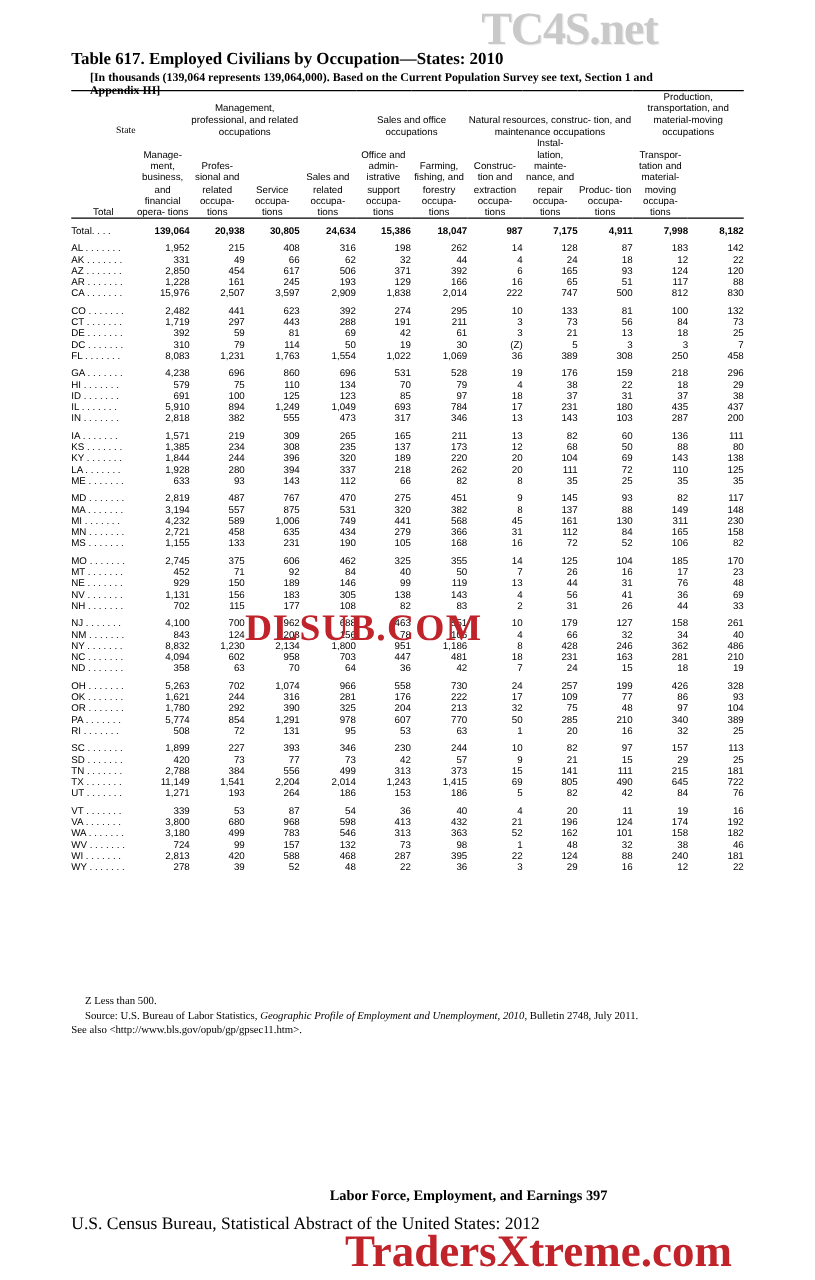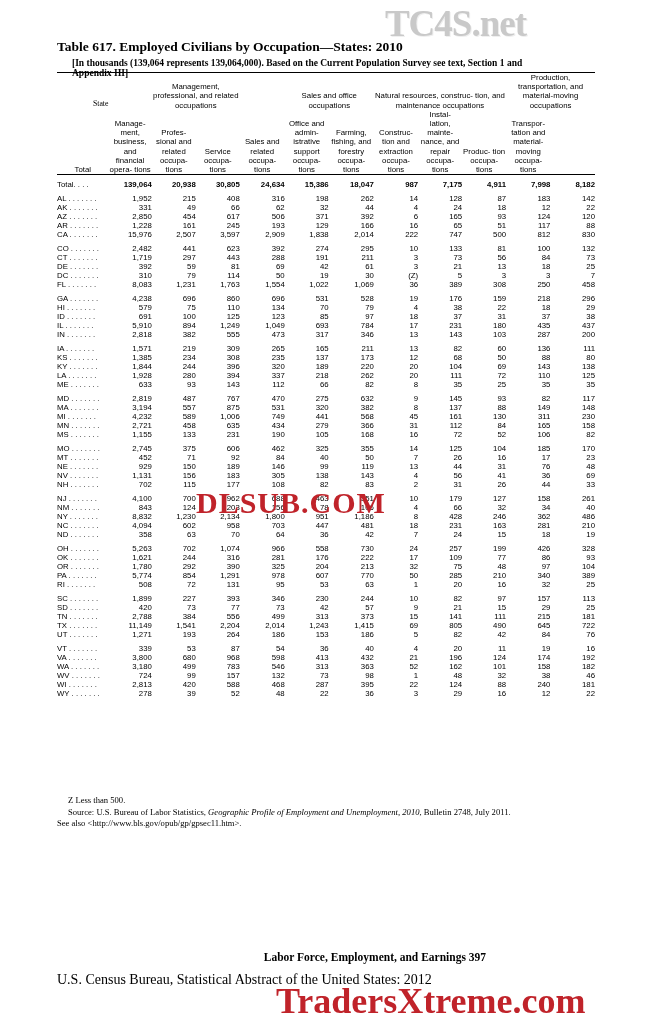--- a/index.html
+++ b/index.html
@@ -533,21 +533,21 @@
           <tr class="grp-gap">
             <td colspan="12">&nbsp;</td>
           </tr>
           <tr>
             <td class="st">MD . . . . . . .</td>
             <td class="num">2,819</td>
             <td class="num">487</td>
             <td class="num">767</td>
             <td class="num">470</td>
             <td class="num">275</td>
-            <td class="num">632</td>
+            <td class="num">451</td>
             <td class="num">9</td>
             <td class="num">145</td>
             <td class="num">93</td>
             <td class="num">82</td>
             <td class="num">117</td>
           </tr>
           <tr>
             <td class="st">MA . . . . . . .</td>
             <td class="num">3,194</td>
             <td class="num">557</td>

